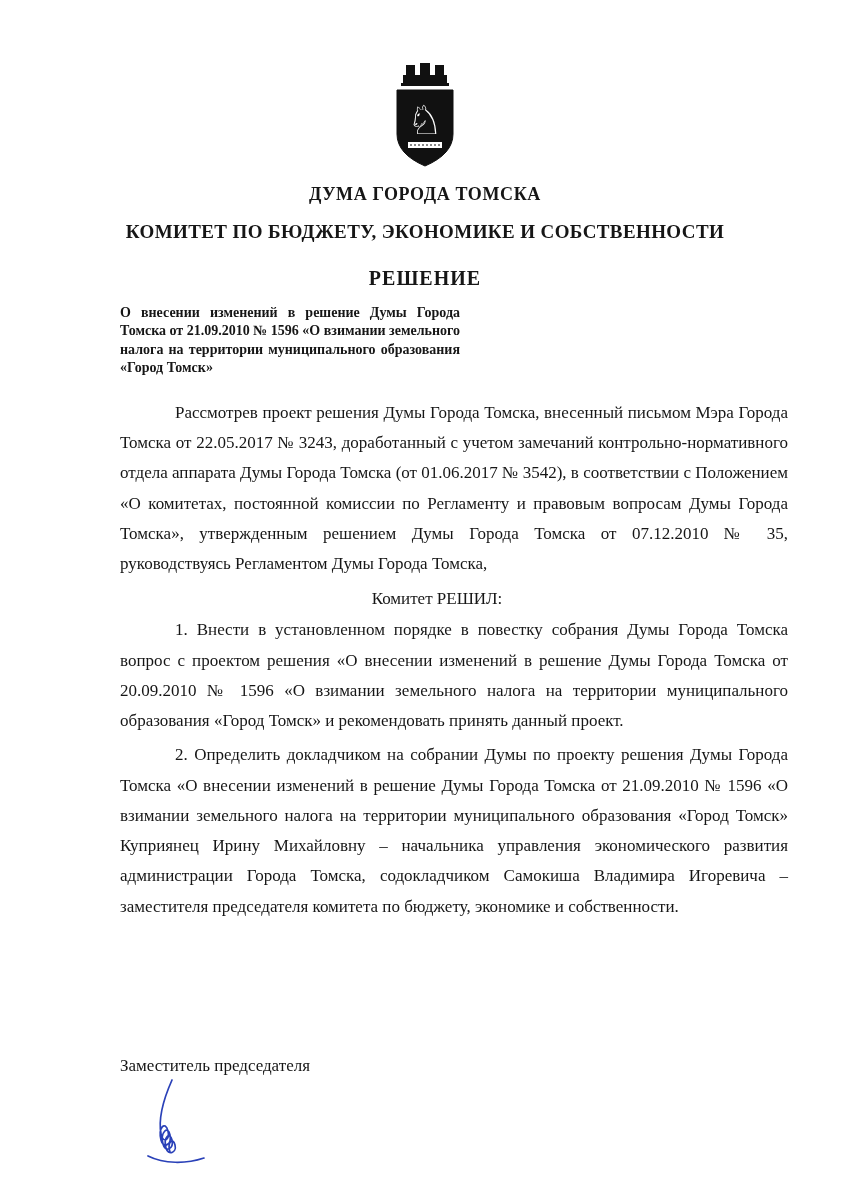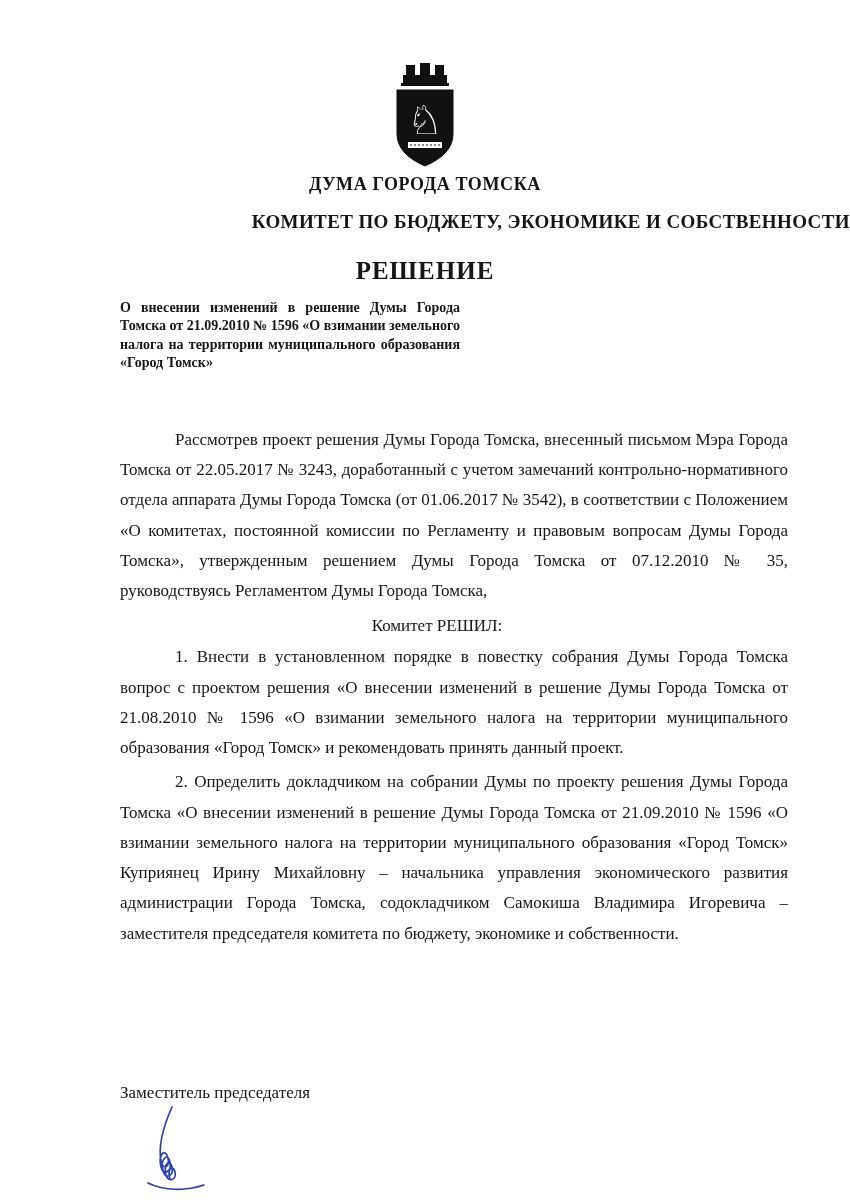--- a/index.html
+++ b/index.html
@@ -21,37 +21,38 @@
   
   .emblem {
     width: 78px;
     margin: 62px auto 0 auto;
     text-align: center;
   }
   .emblem svg { display: block; margin: 0 auto; }
 
   
   .org1 {
+    margin-top: 10px;
     text-align: center;
     font-weight: bold;
     font-size: 18px;
     letter-spacing: 0.6px;
   }
   .org2 {
     margin-top: 16px;
-    text-align: right;
+    text-align: center;
     font-weight: bold;
     font-size: 19px;
     letter-spacing: 0.4px;
   }
   .doctype {
     margin-top: 24px;
     text-align: center;
     font-weight: bold;
-    font-size: 25px;
+    font-size: 20px;
     letter-spacing: 1px;
   }
 
   
   .meta-row {
     display: flex;
     justify-content: space-between;
     margin: 20px 108px 0 120px;
     font-size: 17px;
   }
@@ -67,21 +68,21 @@
   }
 
   
   .para {
     margin: 0 62px 0 120px;
     font-size: 17px;
     line-height: 1.78;
     text-align: justify;
     text-indent: 55px;
   }
-  .para.first { margin-top: 52px; }
+  .para.first { margin-top: 20px; }
   .para.item  { margin-top: 4px; }
 
   .res-heading {
     margin-top: 10px;
     margin-bottom: 6px;
     text-align: center;
     font-size: 17px;
     padding-left: 24px;
   }
 
@@ -132,21 +133,21 @@
   <div class="org2">КОМИТЕТ ПО БЮДЖЕТУ, ЭКОНОМИКЕ И СОБСТВЕННОСТИ</div>
   <div class="doctype">РЕШЕНИЕ</div>
 
 
   <div class="subject">О внесении изменений в решение Думы Города Томска от 21.09.2010 № 1596 «О взимании земельного налога на территории муниципального образования «Город Томск»</div>
 
   <p class="para first">Рассмотрев проект решения Думы Города Томска, внесенный письмом Мэра Города Томска от 22.05.2017 № 3243, доработанный с учетом замечаний контрольно-нормативного отдела аппарата Думы Города Томска (от 01.06.2017 № 3542), в соответствии с Положением «О комитетах, постоянной комиссии по Регламенту и правовым вопросам Думы Города Томска», утвержденным решением Думы Города Томска от 07.12.2010 № 35, руководствуясь Регламентом Думы Города Томска,</p>
 
   <div class="res-heading">Комитет РЕШИЛ:</div>
 
-  <p class="para item">1. Внести в установленном порядке в повестку собрания Думы Города Томска вопрос с проектом решения «О внесении изменений в решение Думы Города Томска от 21.08.2010 № 1596 «О взимании земельного налога на территории муниципального образования «Город Томск» и рекомендовать принять данный проект.</p>
+  <p class="para item">1. Внести в установленном порядке в повестку собрания Думы Города Томска вопрос с проектом решения «О внесении изменений в решение Думы Города Томска от 20.09.2010 № 1596 «О взимании земельного налога на территории муниципального образования «Город Томск» и рекомендовать принять данный проект.</p>
   <p class="para item">2. Определить докладчиком на собрании Думы по проекту решения Думы Города Томска «О внесении изменений в решение Думы Города Томска от 21.09.2010 № 1596 «О взимании земельного налога на территории муниципального образования «Город Томск» Куприянец Ирину Михайловну – начальника управления экономического развития администрации Города Томска, содокладчиком Самокиша Владимира Игоревича – заместителя председателя комитета по бюджету, экономике и собственности.</p>
 
   <div class="sig-row">
     <span class="pos">Заместитель председателя</span>
     <span class="signature-wrap">
       <svg width="110" height="96" viewBox="0 0 110 96" aria-hidden="true">
         <path fill="none" stroke="#2a41b8" stroke-width="1.7" stroke-linecap="round" d="M52,4 C44,22 38,42 41,58
                  C43,68 50,64 48,55
                  C45,44 38,52 41,64
                  C43,73 52,69 50,59

